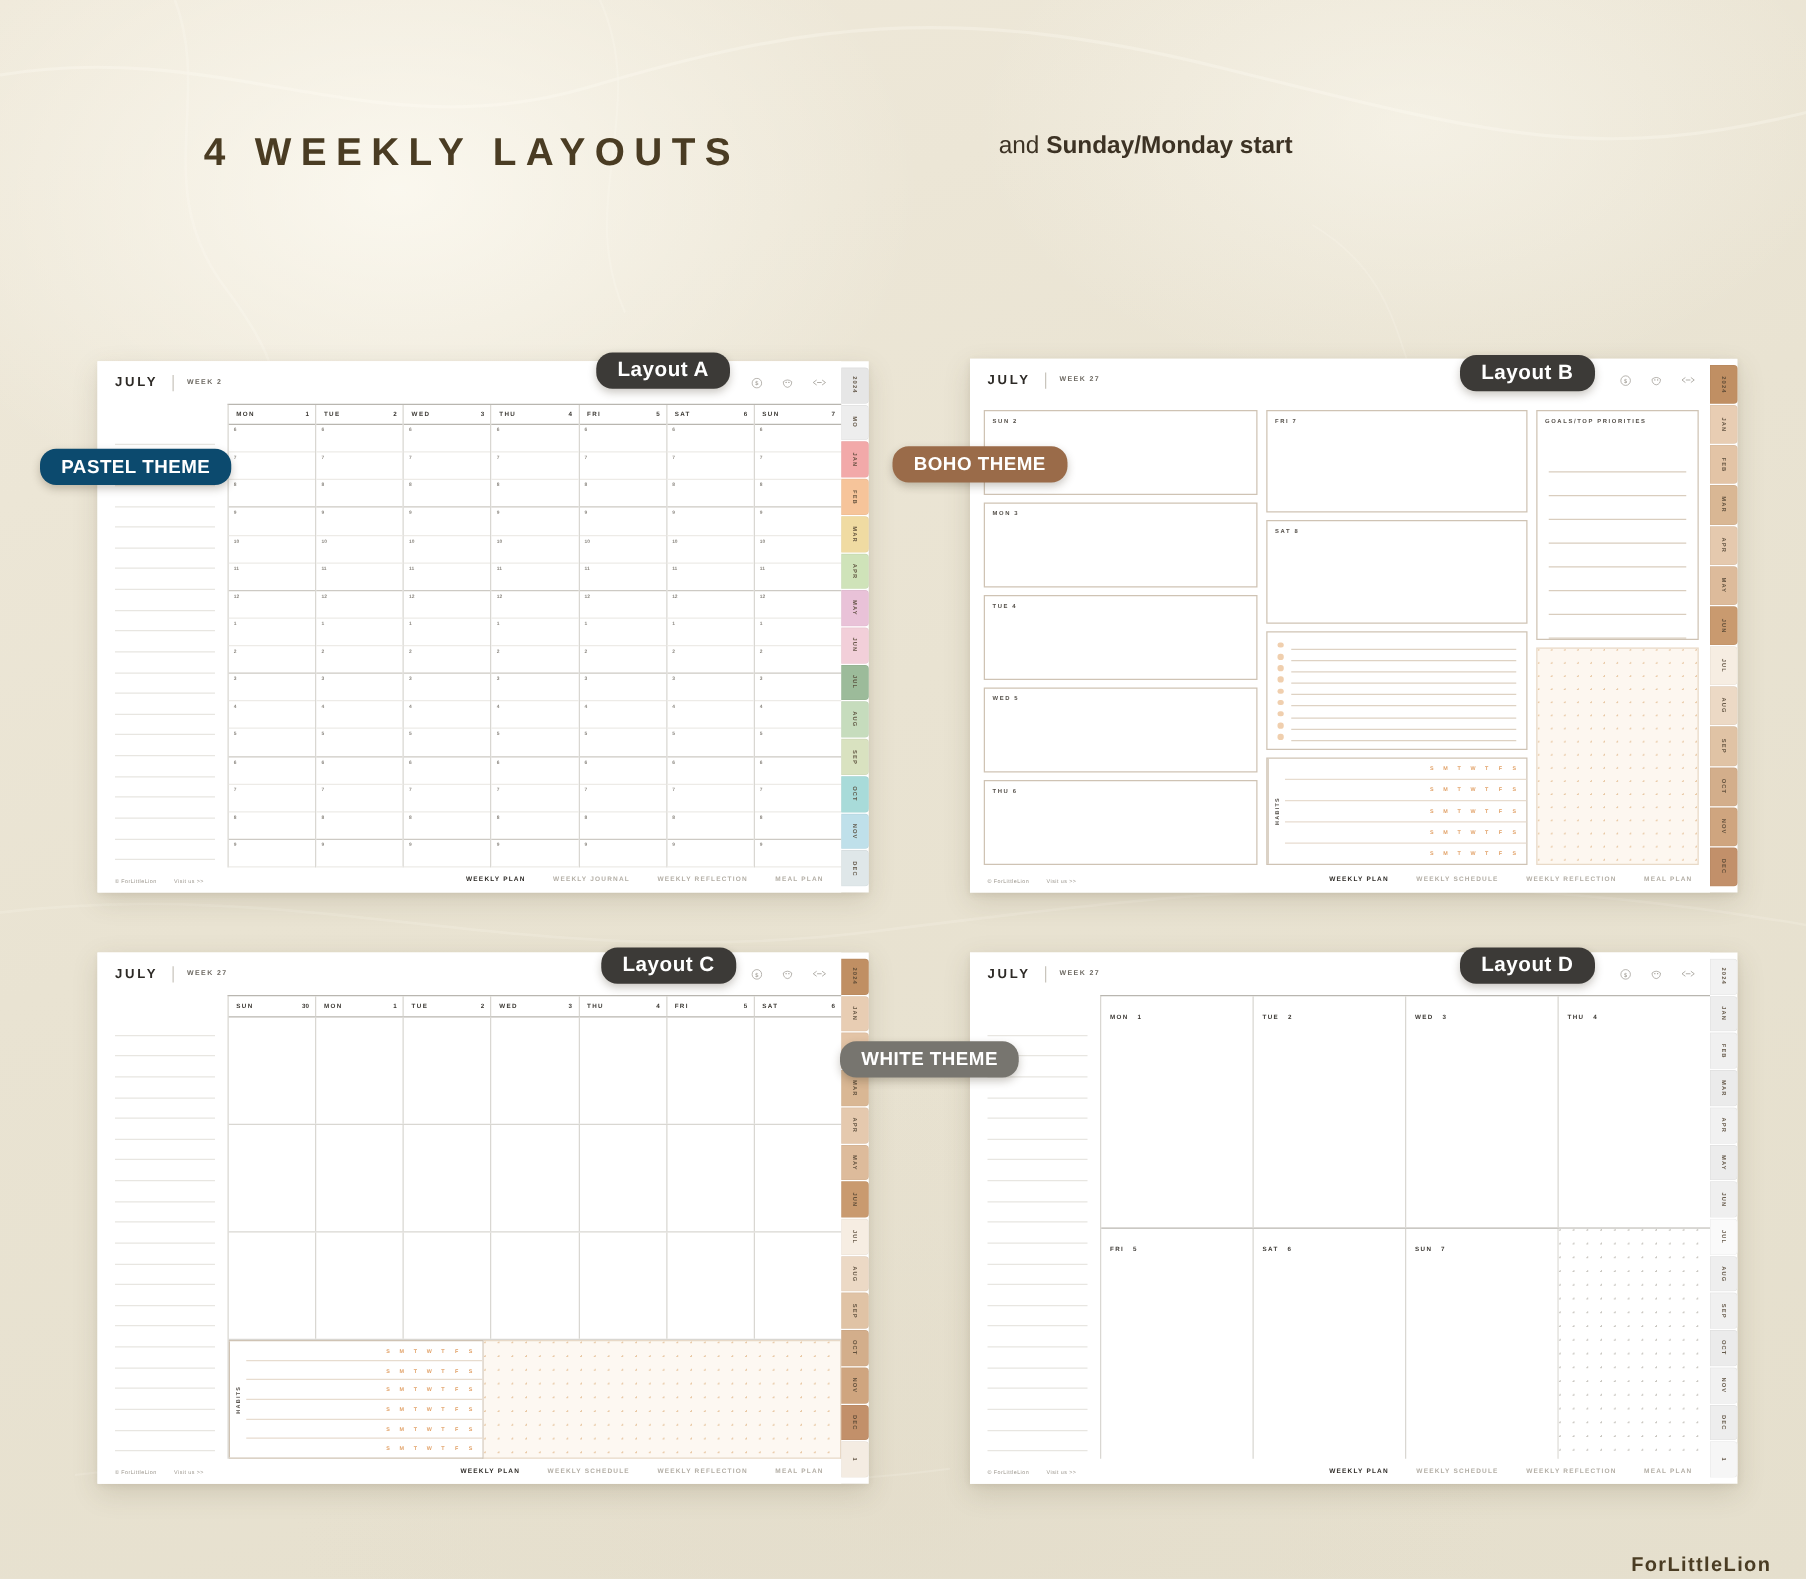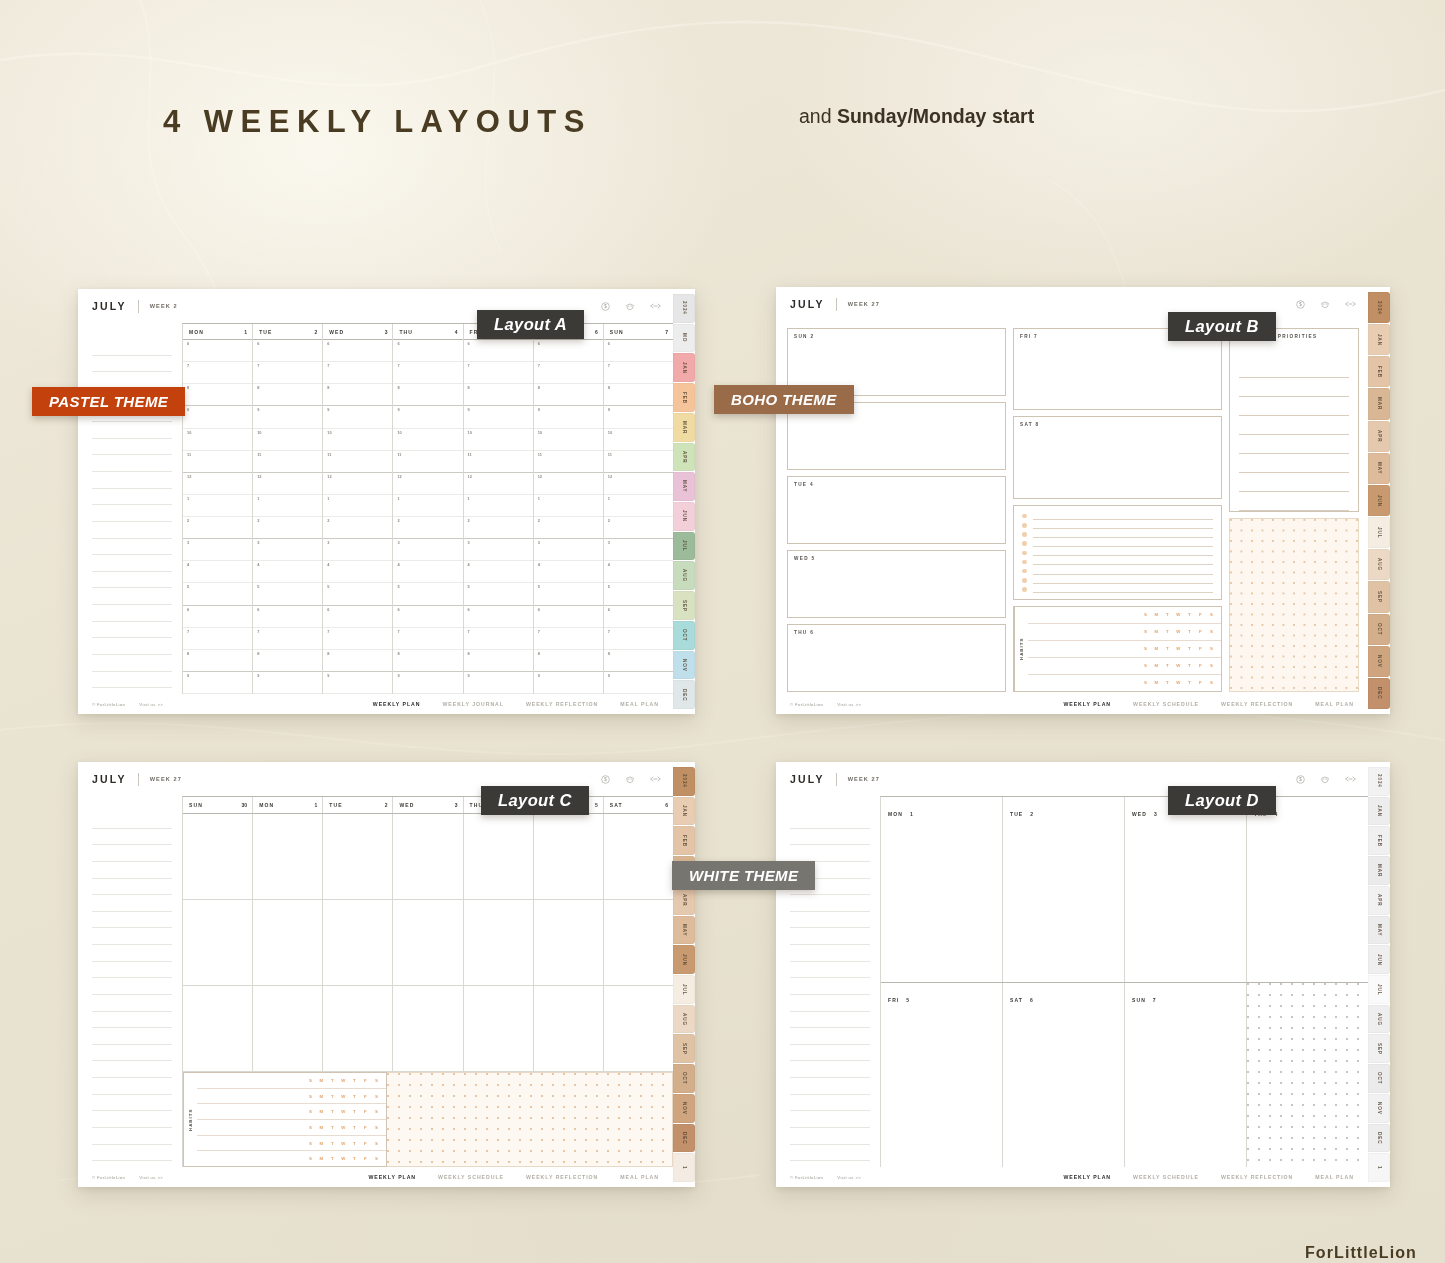--- a/index.html
+++ b/index.html
@@ -194,33 +194,33 @@
   .d-cell .d { font-size: 5px; font-weight: 700; letter-spacing: 1.1px; color: #3b3833; }
   .d-cell .n { font-size: 5px; font-weight: 700; color: #3b3833; margin-left: 7px; }
   .d-dots {
     flex: 1; border-right: none;
     background: radial-gradient(circle .8px at 1px 1px, #c9c6c0 99%, transparent 100%) 0 0/11px 11px;
     background-color: #fff;
   }
 
   
   .badge {
-    position: absolute; border-radius: 0;
-    color: #fff; font-style: italic; font-weight: 700;
+    position: absolute; border-radius: 13px;
+    color: #fff; font-weight: 700;
     display: flex; align-items: center; justify-content: center;
     box-shadow: 0 3px 7px rgba(60,48,30,0.27);
-    letter-spacing: .4px; white-space: nowrap; margin-top: 28px;
+    letter-spacing: .4px; white-space: nowrap;
   }
   .badge-layout { height: 29px; padding: 0 17px; font-size: 16.5px; background: #3c3a37; }
   .badge-theme  { height: 29px; padding: 0 17px; font-size: 15px; }
   .bl-a { left: 477px; top: 282px; }
   .bl-b { left: 1168px; top: 284px; }
   .bl-c { left: 481px; top: 758px; }
   .bl-d { left: 1168px; top: 758px; }
-  .bt-pastel { left: 32px; top: 359px; background: #c2410c; }
+  .bt-pastel { left: 32px; top: 359px; background: #0c4a6e; }
   .bt-boho   { left: 714px; top: 357px; background: #9a6b49; }
   .bt-white  { left: 672px; top: 833px; background: #77756f; }
 </style>
 </head>
 <body>
 
 <svg class="marble" viewBox="0 0 1445 1263" preserveAspectRatio="none">
   <path d="M0 60 C 180 30, 300 120, 470 70 S 760 0, 980 55 S 1280 130, 1445 90" stroke="#fffdf5" stroke-width="2.5" fill="none" opacity=".55"></path>
   <path d="M140 0 C 170 80, 120 150, 180 230 S 230 340, 190 430" stroke="#fffdf6" stroke-width="2" fill="none" opacity=".45"></path>
   <path d="M480 0 C 520 90, 460 160, 500 250" stroke="#fffdf6" stroke-width="1.6" fill="none" opacity=".4"></path>

